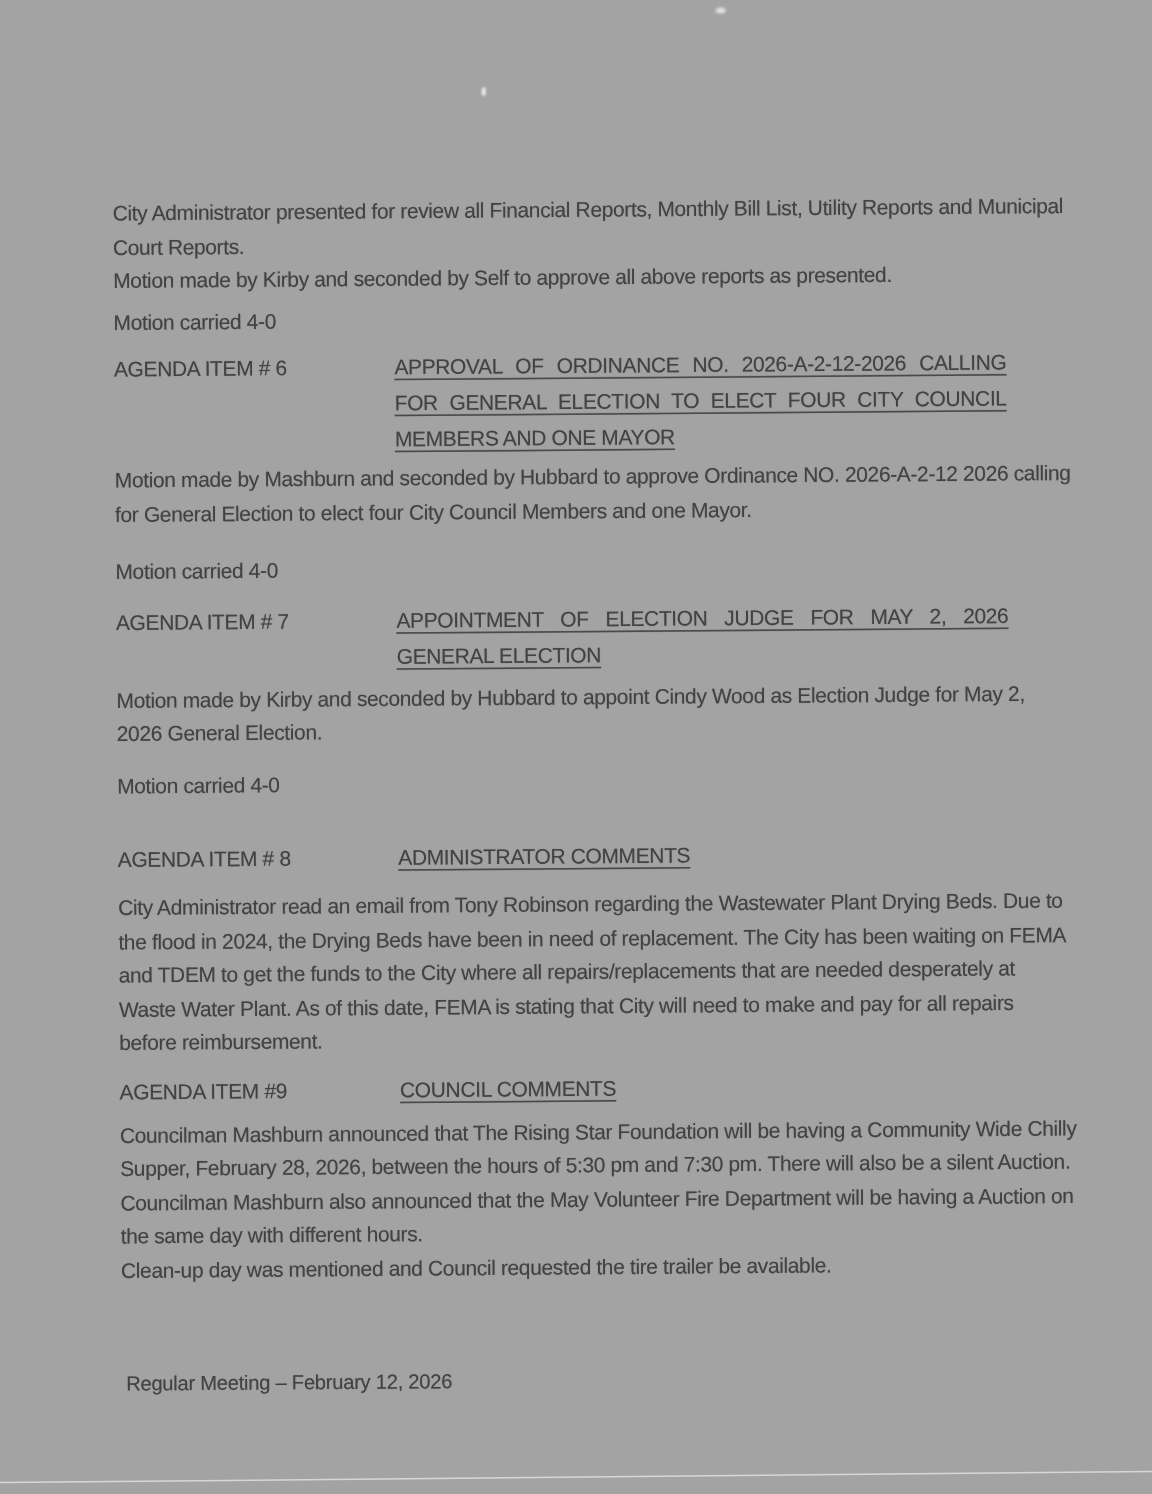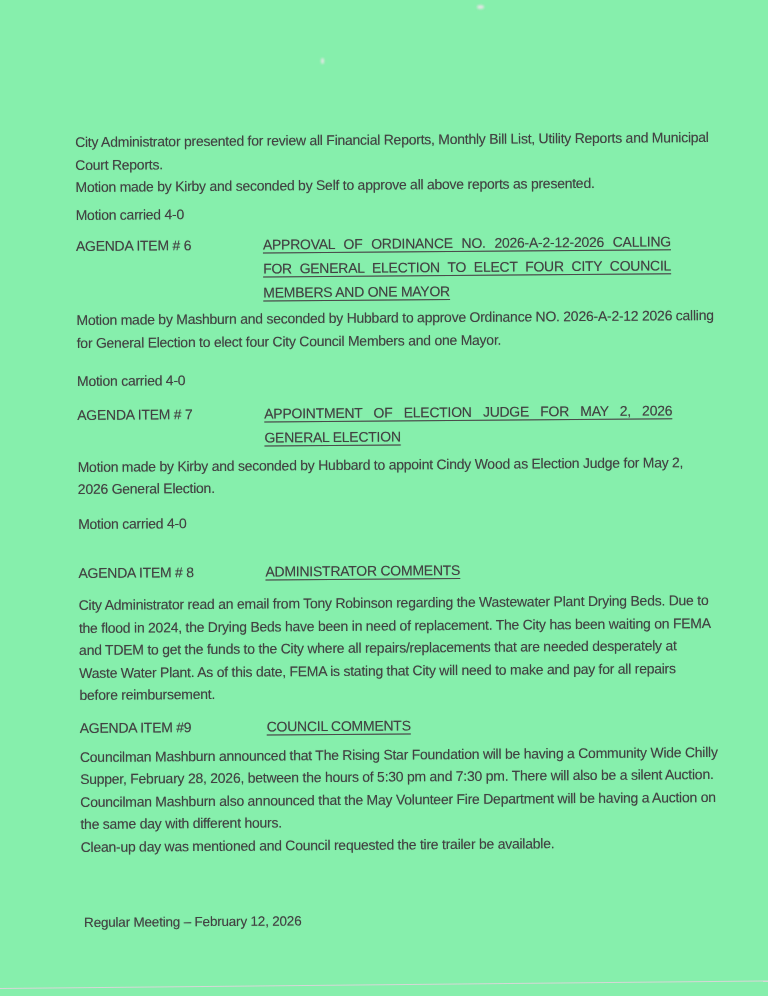--- a/index.html
+++ b/index.html
@@ -4,21 +4,21 @@
 <style>
   html, body {
     margin: 0;
     padding: 0;
     background: #ffffff;
   }
   .page {
     position: relative;
     width: 768px;
     height: 996px;
-    background: #86efac;
+    background: #a3a3a3;
     overflow: hidden;
     font-family: "Liberation Sans", sans-serif;
     color: #424242;
   }
   .content {
     position: absolute;
     left: 75px;
     top: 131px;
     width: 638px;
     transform: rotate(-0.45deg);

